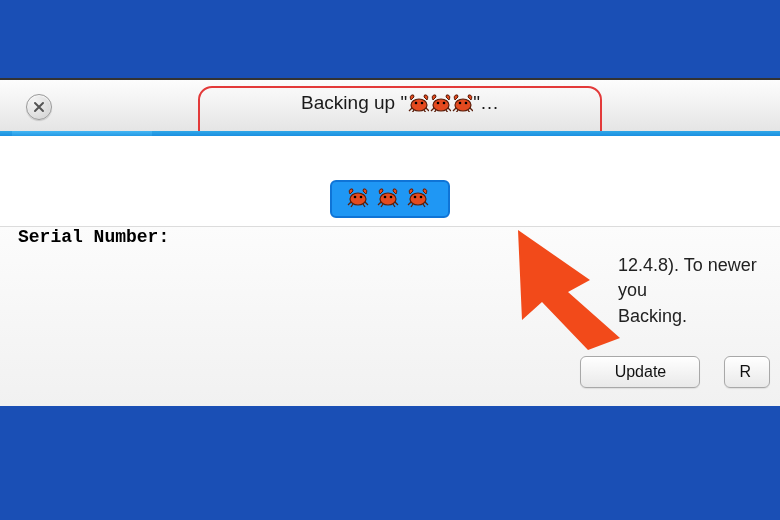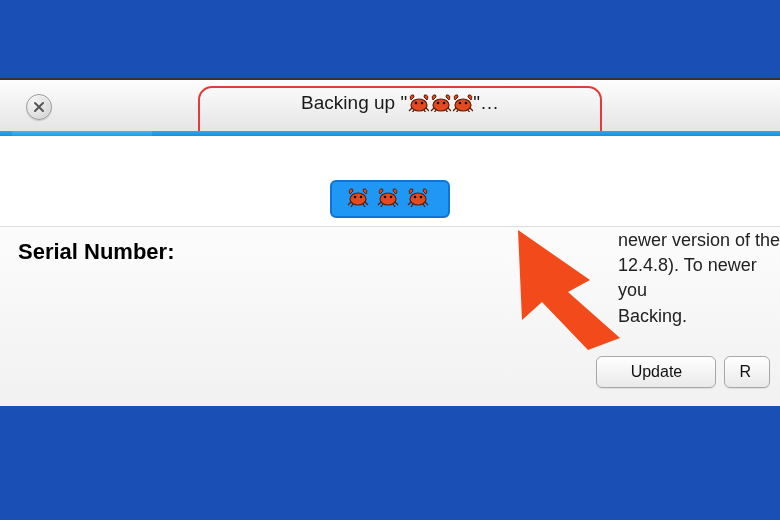--- a/index.html
+++ b/index.html
@@ -51,28 +51,28 @@
     display:flex; align-items:center; justify-content:center; gap:2px;
     height: 38px;
   }
   
   .lower {
     position:absolute; left:0; top:146px; width:100%; height:180px;
     background: linear-gradient(#fcfcfc, #f1f1f1);
     border-top: 1px solid #dcdcdc;
   }
   .serial-label {
-    position:absolute; left:18px; top:12px; font-weight:700; font-size:22px; color:#000;
+    position:absolute; left:18px; top:0; font-weight:700; font-size:18px; color:#000;font-family:Liberation Mono, monospace;
   }
   .info-text {
     position:absolute; right:-8px; top:1px; width: 170px; font-size:18px; color:#222; line-height:1.4;
     text-align:left;
   }
   .btn-row {
-    position:absolute; right:10px; bottom:18px; display:flex; gap:8px;
+    position:absolute; right:10px; bottom:18px; display:flex; gap:24px;
   }
   .mac-btn {
     min-width: 120px; height: 32px; padding: 0 18px;
     background: linear-gradient(#ffffff, #e9e9e9);
     border: 1px solid #a8a8a8; border-radius: 6px;
     font-size: 16px; color:#111;
     box-shadow: 0 1px 1px rgba(0,0,0,.08), inset 0 1px 0 #fff;
   }
   .mac-btn.cut { min-width: 34px; padding-left: 14px; text-align:left; overflow:hidden; }
 
@@ -144,21 +144,21 @@
         <svg class="crab big">
             <use href="#crab-sym"></use>
           </svg>
       </div>
     </div>
 
     <div class="lower">
       <div class="serial-label">Serial Number:</div>
 
       <div class="info-text">
-        <span>newer version of the</span><br>
+        <br>
         <span>12.4.8). To newer you</span><br>
         <span>Backing.</span>
       </div>
 
       <div class="btn-row">
         <button class="mac-btn">Update</button>
         <button class="mac-btn cut">R</button>
       </div>
     </div>
 

